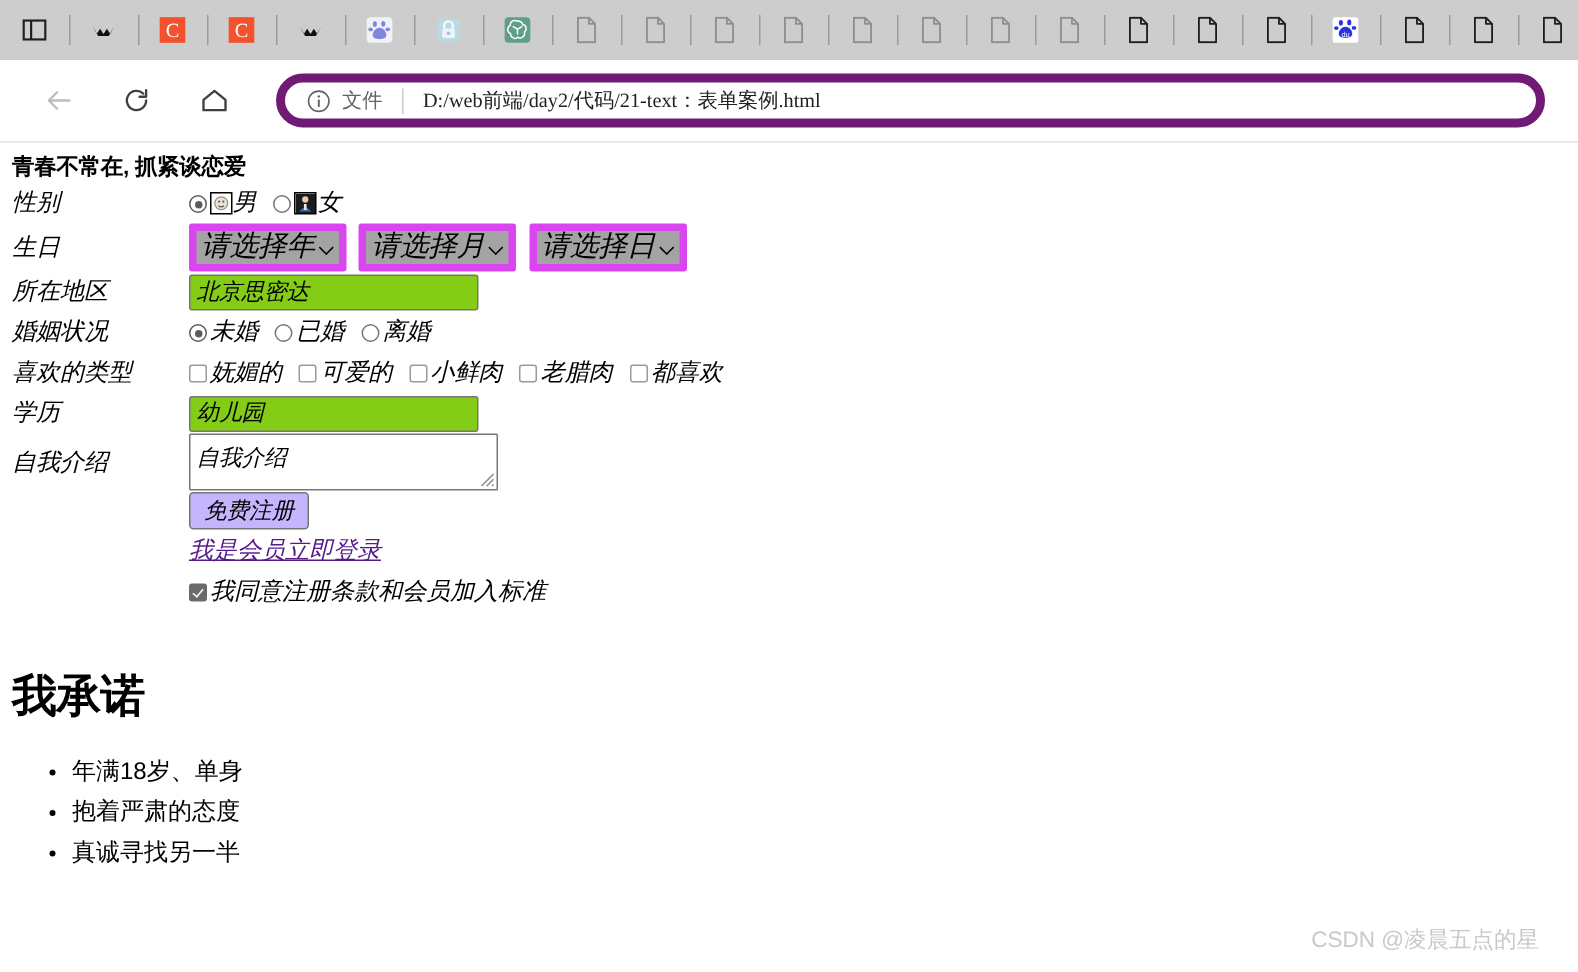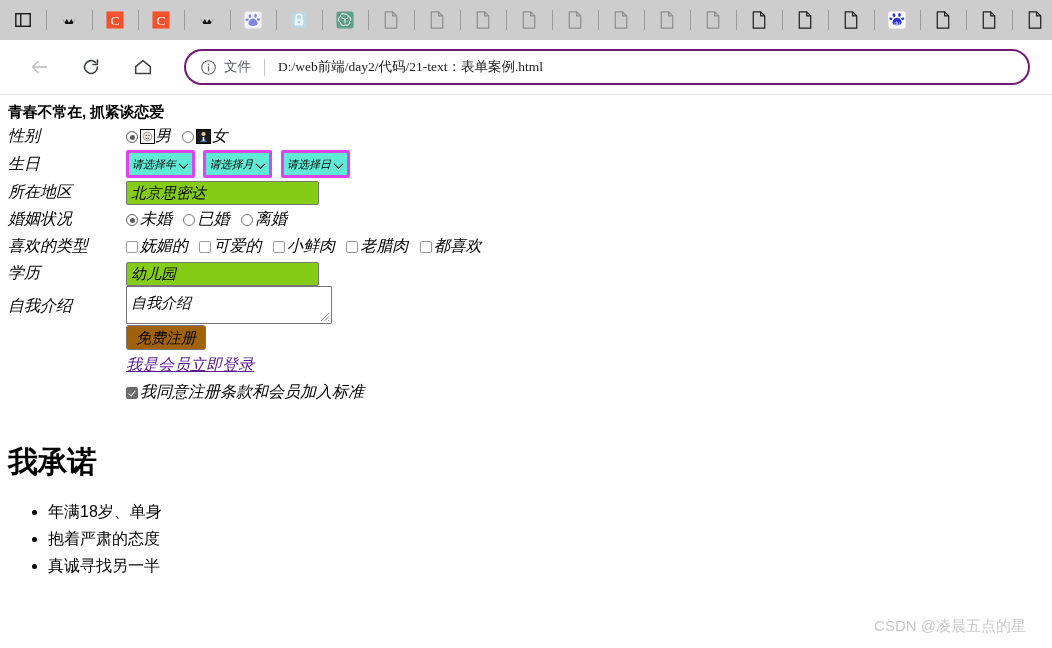--- a/index.html
+++ b/index.html
@@ -72,21 +72,21 @@
     justify-content: center;
     margin-right: 18px;
     border-radius: 50%;
   }
   .nav-btn:first-child { margin-left: 8px; }
 
   .omnibox {
     flex: 1;
     height: 36px;
     background: #ffffff;
-    border: 2px solid #701a75;
+    border: 6px solid #701a75;
     border-radius: 18px;
     display: flex;
     align-items: center;
     padding: 0 14px;
     box-sizing: border-box;
     margin-left: 6px;
     margin-right: 8px;
   }
   .omni-info {
     width: 17px;
@@ -145,23 +145,23 @@
     font-style: italic;
   }
   td.label-cell {
     width: 118px;
     padding-right: 4px;
   }
 
   
   .sel {
     font-family: "Liberation Sans", "DejaVu Sans", sans-serif;
-    font-size: 11px;
-    border: 3px solid #d946ef;
-    background: #5eead4;
+    font-size: 19px;
+    border: 5px solid #d946ef;
+    background: #a3a3a3;
     color: #000;
     padding: 1px 16px 1px 3px;
     border-radius: 2px;
     position: relative;
     display: inline-block;
     height: 20px;
     line-height: 20px;
     vertical-align: middle;
     margin-right: 4px;
     box-sizing: content-box;
@@ -285,21 +285,21 @@
     right: 1px;
     bottom: 1px;
     width: 11px;
     height: 11px;
   }
 
   .btn {
     font-family: "Liberation Sans", "DejaVu Sans", sans-serif;
     font-size: 15px;
     border: 1px solid #767676;
-    background: #a16207;
+    background: #c4b5fd;
     color: #000;
     padding: 3px 9px;
     border-radius: 3px;
     display: inline-block;
     line-height: 17px;
   }
 
   a.login-link {
     color: #551a8b;
     text-decoration: underline;

